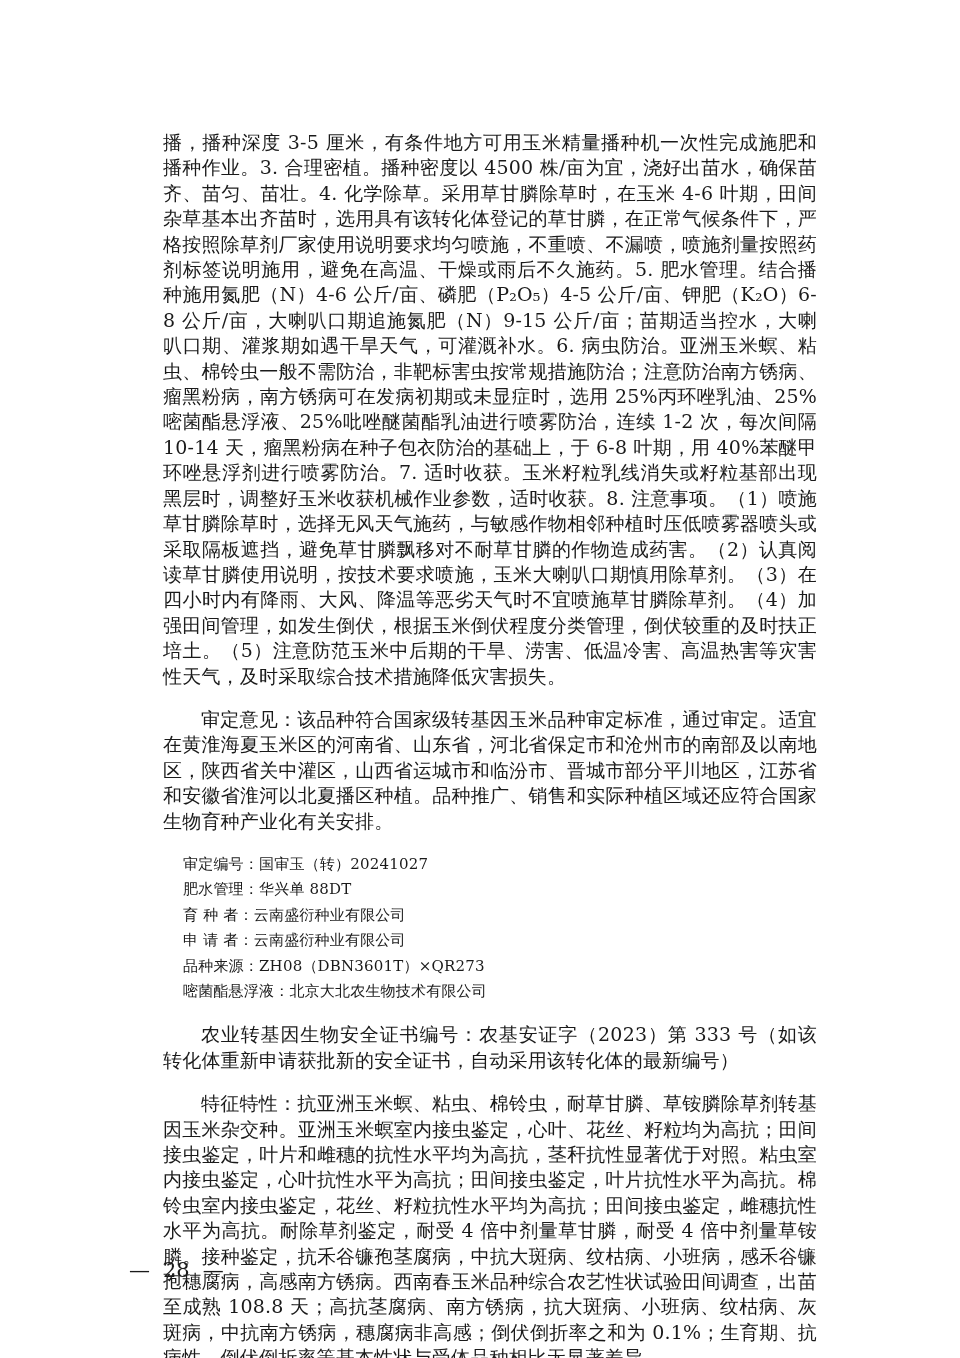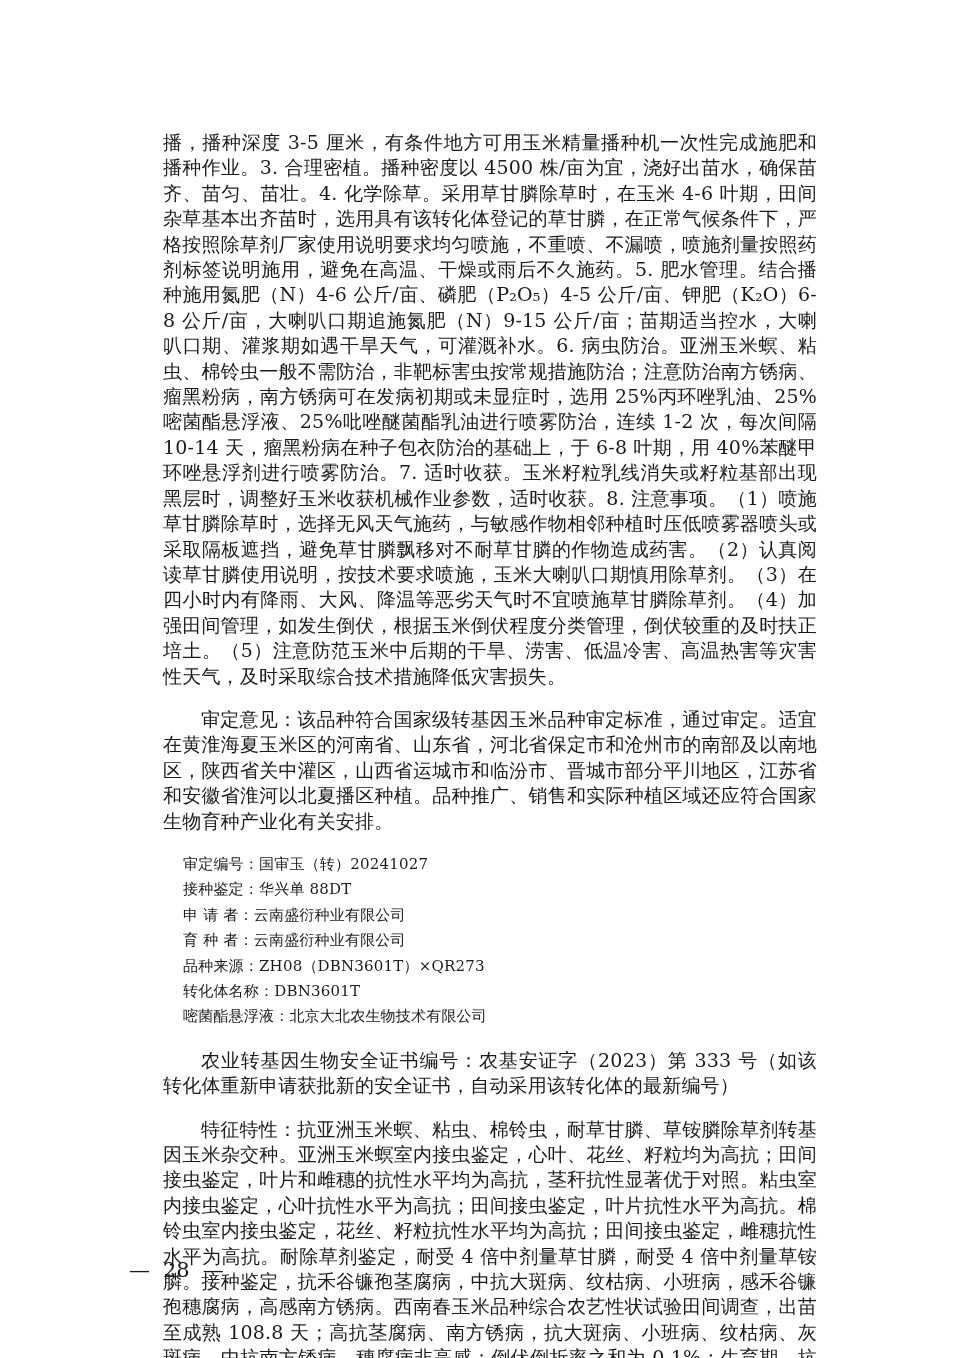--- a/index.html
+++ b/index.html
@@ -69,39 +69,36 @@
     <p class="para">播，播种深度 3-5 厘米，有条件地方可用玉米精量播种机一次性完成施肥和播种作业。3. 合理密植。播种密度以 4500 株/亩为宜，浇好出苗水，确保苗齐、苗匀、苗壮。4. 化学除草。采用草甘膦除草时，在玉米 4-6 叶期，田间杂草基本出齐苗时，选用具有该转化体登记的草甘膦，在正常气候条件下，严格按照除草剂厂家使用说明要求均匀喷施，不重喷、不漏喷，喷施剂量按照药剂标签说明施用，避免在高温、干燥或雨后不久施药。5. 肥水管理。结合播种施用氮肥（N）4-6 公斤/亩、磷肥（P₂O₅）4-5 公斤/亩、钾肥（K₂O）6-8 公斤/亩，大喇叭口期追施氮肥（N）9-15 公斤/亩；苗期适当控水，大喇叭口期、灌浆期如遇干旱天气，可灌溉补水。6. 病虫防治。亚洲玉米螟、粘虫、棉铃虫一般不需防治，非靶标害虫按常规措施防治；注意防治南方锈病、瘤黑粉病，南方锈病可在发病初期或未显症时，选用 25%丙环唑乳油、25%嘧菌酯悬浮液、25%吡唑醚菌酯乳油进行喷雾防治，连续 1-2 次，每次间隔 10-14 天，瘤黑粉病在种子包衣防治的基础上，于 6-8 叶期，用 40%苯醚甲环唑悬浮剂进行喷雾防治。7. 适时收获。玉米籽粒乳线消失或籽粒基部出现黑层时，调整好玉米收获机械作业参数，适时收获。8. 注意事项。（1）喷施草甘膦除草时，选择无风天气施药，与敏感作物相邻种植时压低喷雾器喷头或采取隔板遮挡，避免草甘膦飘移对不耐草甘膦的作物造成药害。（2）认真阅读草甘膦使用说明，按技术要求喷施，玉米大喇叭口期慎用除草剂。（3）在四小时内有降雨、大风、降温等恶劣天气时不宜喷施草甘膦除草剂。（4）加强田间管理，如发生倒伏，根据玉米倒伏程度分类管理，倒伏较重的及时扶正培土。（5）注意防范玉米中后期的干旱、涝害、低温冷害、高温热害等灾害性天气，及时采取综合技术措施降低灾害损失。</p>
 
     <p class="para indent">审定意见：该品种符合国家级转基因玉米品种审定标准，通过审定。适宜在黄淮海夏玉米区的河南省、山东省，河北省保定市和沧州市的南部及以南地区，陕西省关中灌区，山西省运城市和临汾市、晋城市部分平川地区，江苏省和安徽省淮河以北夏播区种植。品种推广、销售和实际种植区域还应符合国家生物育种产业化有关安排。</p>
 
 
     <div class="field-line">
       <span>审定编号：</span><span>国审玉（转）20241027</span>
     </div>
 
     <div class="field-line">
-      <span>接种鉴定：</span><span>华兴单 88DT</span>
+      <span>肥水管理：</span><span>华兴单 88DT</span>
+    </div>
+
+    <div class="field-line">
+      <span>育 种 者：</span><span>云南盛衍种业有限公司</span>
     </div>
 
     <div class="field-line">
       <span>申 请 者：</span><span>云南盛衍种业有限公司</span>
     </div>
 
     <div class="field-line">
-      <span>育 种 者：</span><span>云南盛衍种业有限公司</span>
-    </div>
-
-    <div class="field-line">
       <span>品种来源：</span><span>ZH08（DBN3601T）×QR273</span>
     </div>
 
 
-    <div class="field-line">
-      <span>转化体名称：</span><span>DBN3601T</span>
-    </div>
 
     <div class="field-line">
       <span>嘧菌酯悬浮液：</span><span>北京大北农生物技术有限公司</span>
     </div>
 
     <p class="para indent">农业转基因生物安全证书编号：农基安证字（2023）第 333 号（如该转化体重新申请获批新的安全证书，自动采用该转化体的最新编号）</p>
 
     <p class="para indent">特征特性：抗亚洲玉米螟、粘虫、棉铃虫，耐草甘膦、草铵膦除草剂转基因玉米杂交种。亚洲玉米螟室内接虫鉴定，心叶、花丝、籽粒均为高抗；田间接虫鉴定，叶片和雌穗的抗性水平均为高抗，茎秆抗性显著优于对照。粘虫室内接虫鉴定，心叶抗性水平为高抗；田间接虫鉴定，叶片抗性水平为高抗。棉铃虫室内接虫鉴定，花丝、籽粒抗性水平均为高抗；田间接虫鉴定，雌穗抗性水平为高抗。耐除草剂鉴定，耐受 4 倍中剂量草甘膦，耐受 4 倍中剂量草铵膦。接种鉴定，抗禾谷镰孢茎腐病，中抗大斑病、纹枯病、小班病，感禾谷镰孢穗腐病，高感南方锈病。西南春玉米品种综合农艺性状试验田间调查，出苗至成熟 108.8 天；高抗茎腐病、南方锈病，抗大斑病、小班病、纹枯病、灰斑病，中抗南方锈病，穗腐病非高感；倒伏倒折率之和为 0.1%；生育期、抗病性、倒伏倒折率等基本性状与受体品种相比无显著差异。</p>
 
   </div>

